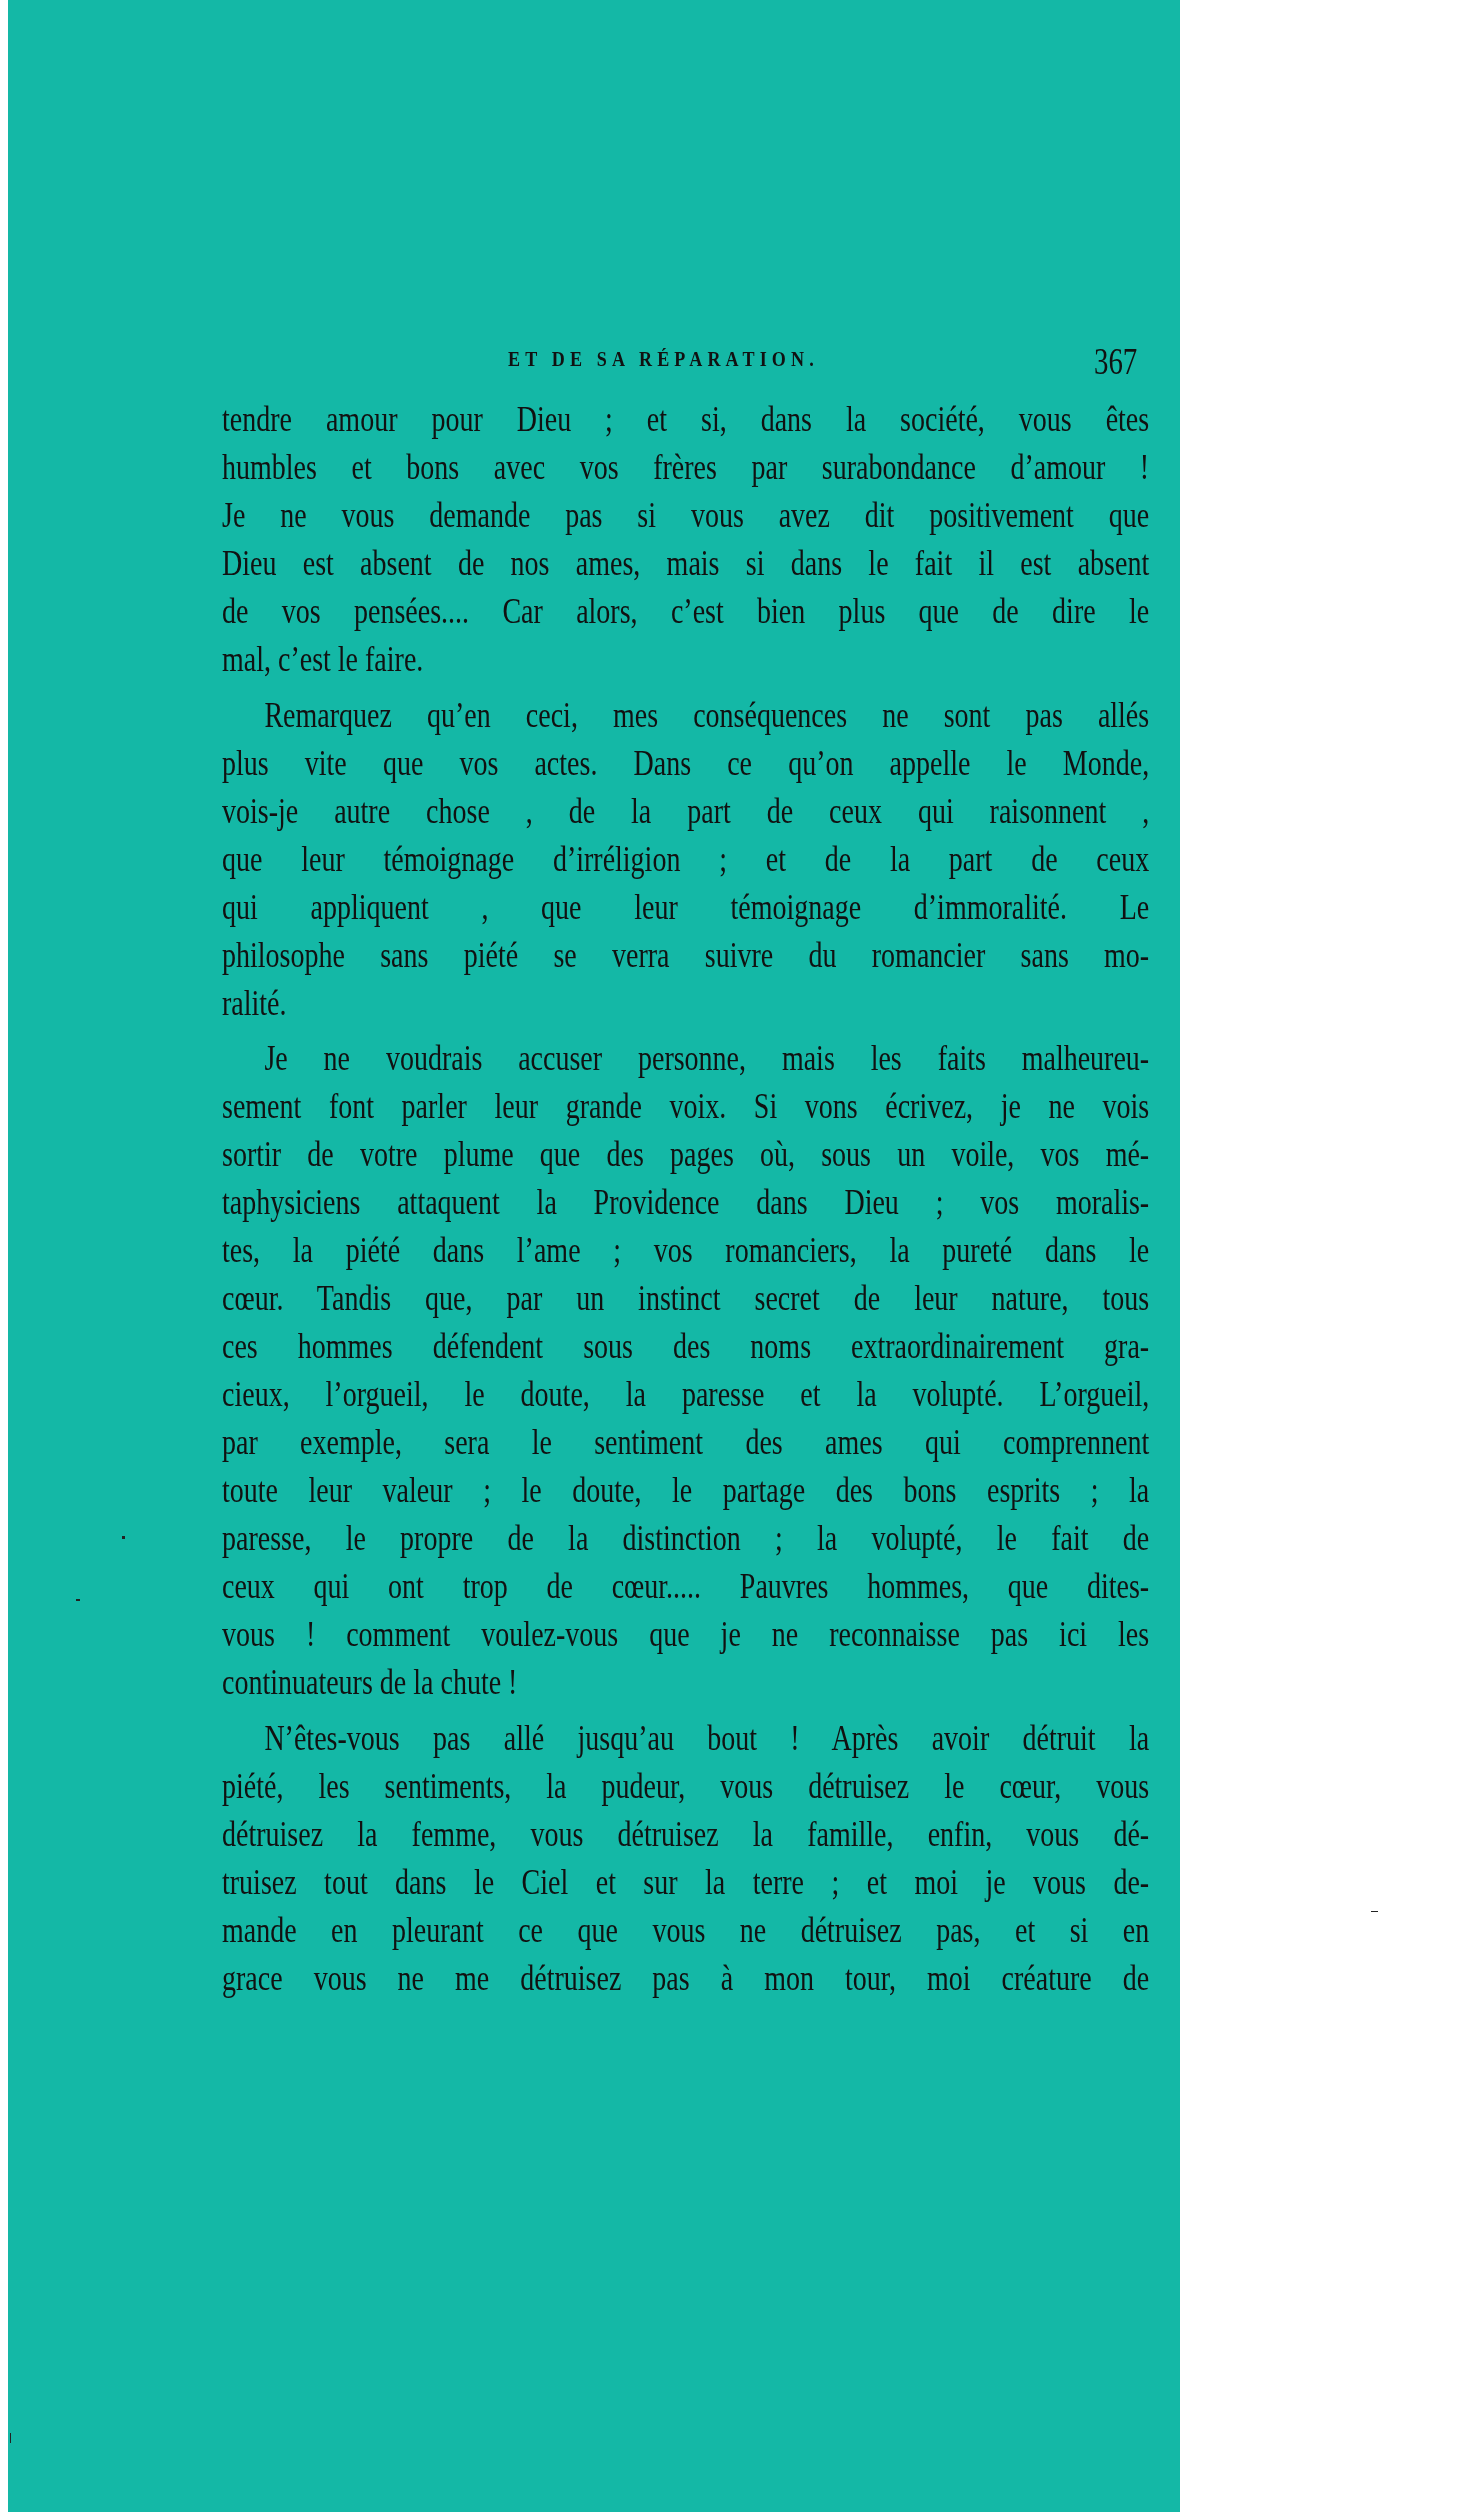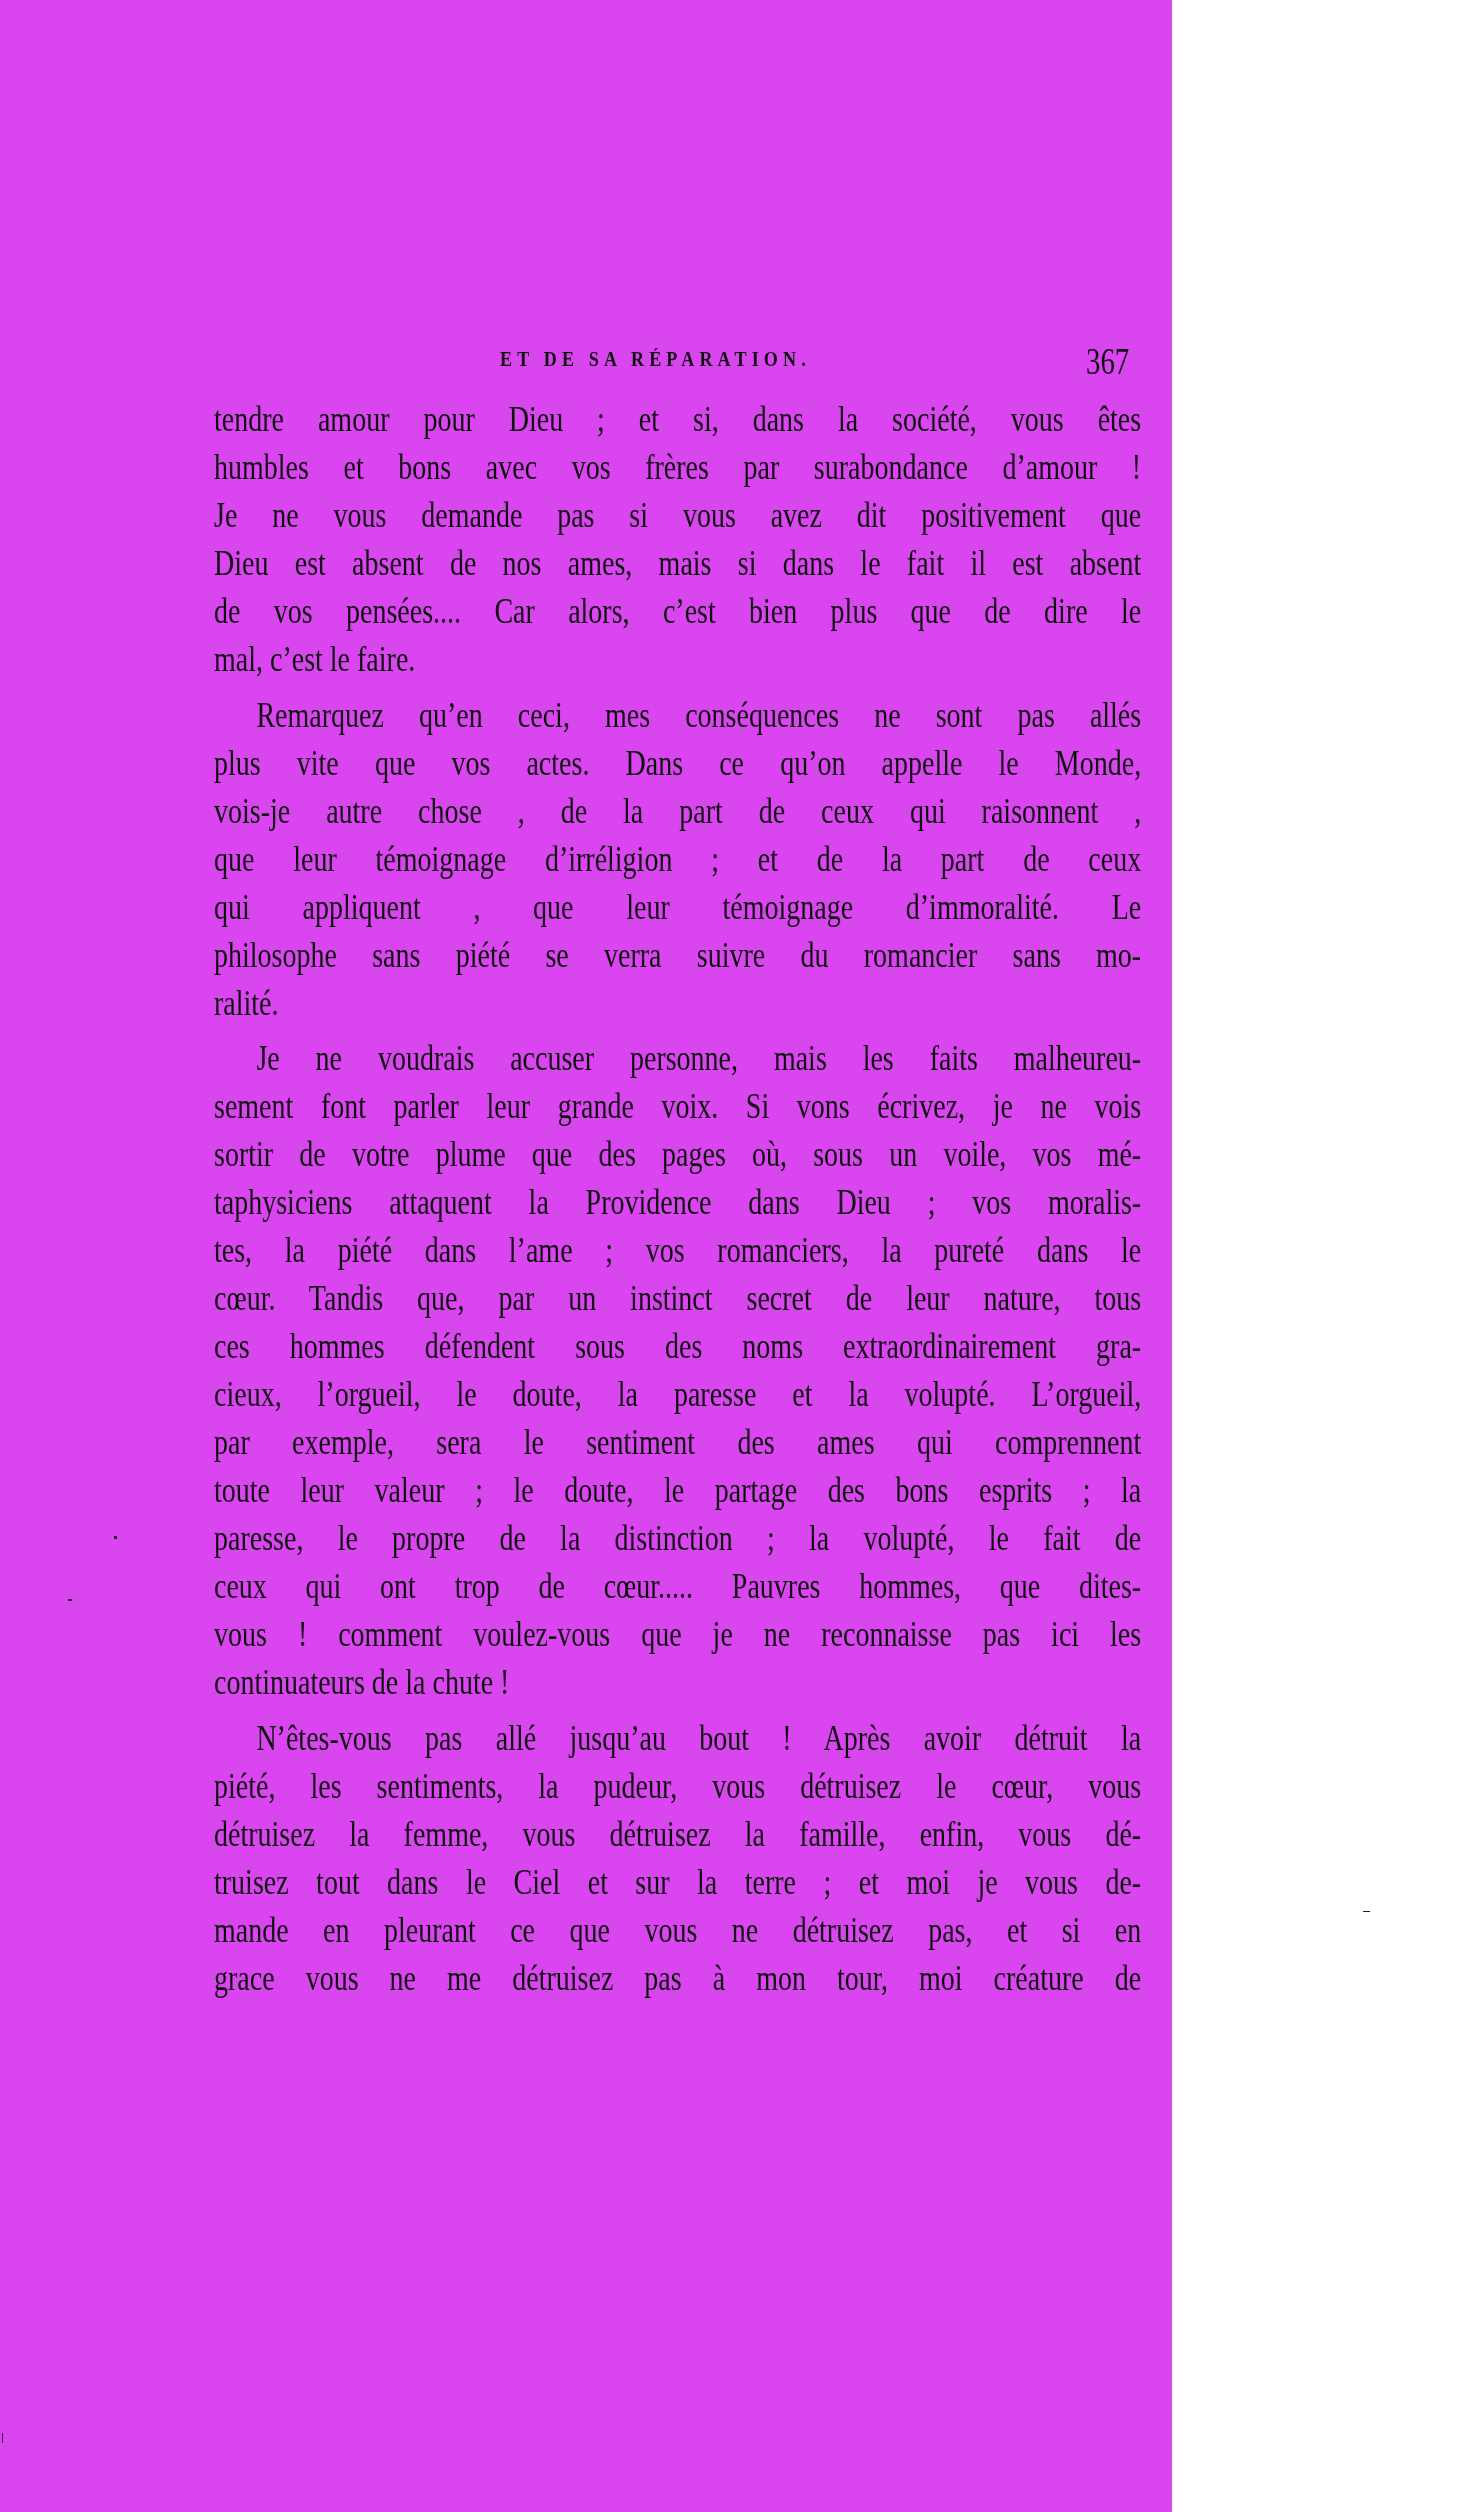--- a/index.html
+++ b/index.html
@@ -10,24 +10,24 @@
   body {
     width: 1478px;
     height: 2512px;
     position: relative;
     overflow: hidden;
     font-family: "Liberation Serif", "DejaVu Serif", serif;
     color: #111111;
   }
   .page {
     position: absolute;
-    left: 0; top: 0;
+    left: 8px; top: 0;
     width: 1172px;
     height: 2512px;
-    background: #d946ef;
+    background: #14b8a6;
   }
   .running-head {
     position: absolute;
     top: 347px;
     left: 500px;
     font-size: 21px;
     letter-spacing: 6px;
     font-weight: bold;
     white-space: nowrap;
     transform-origin: left top;

